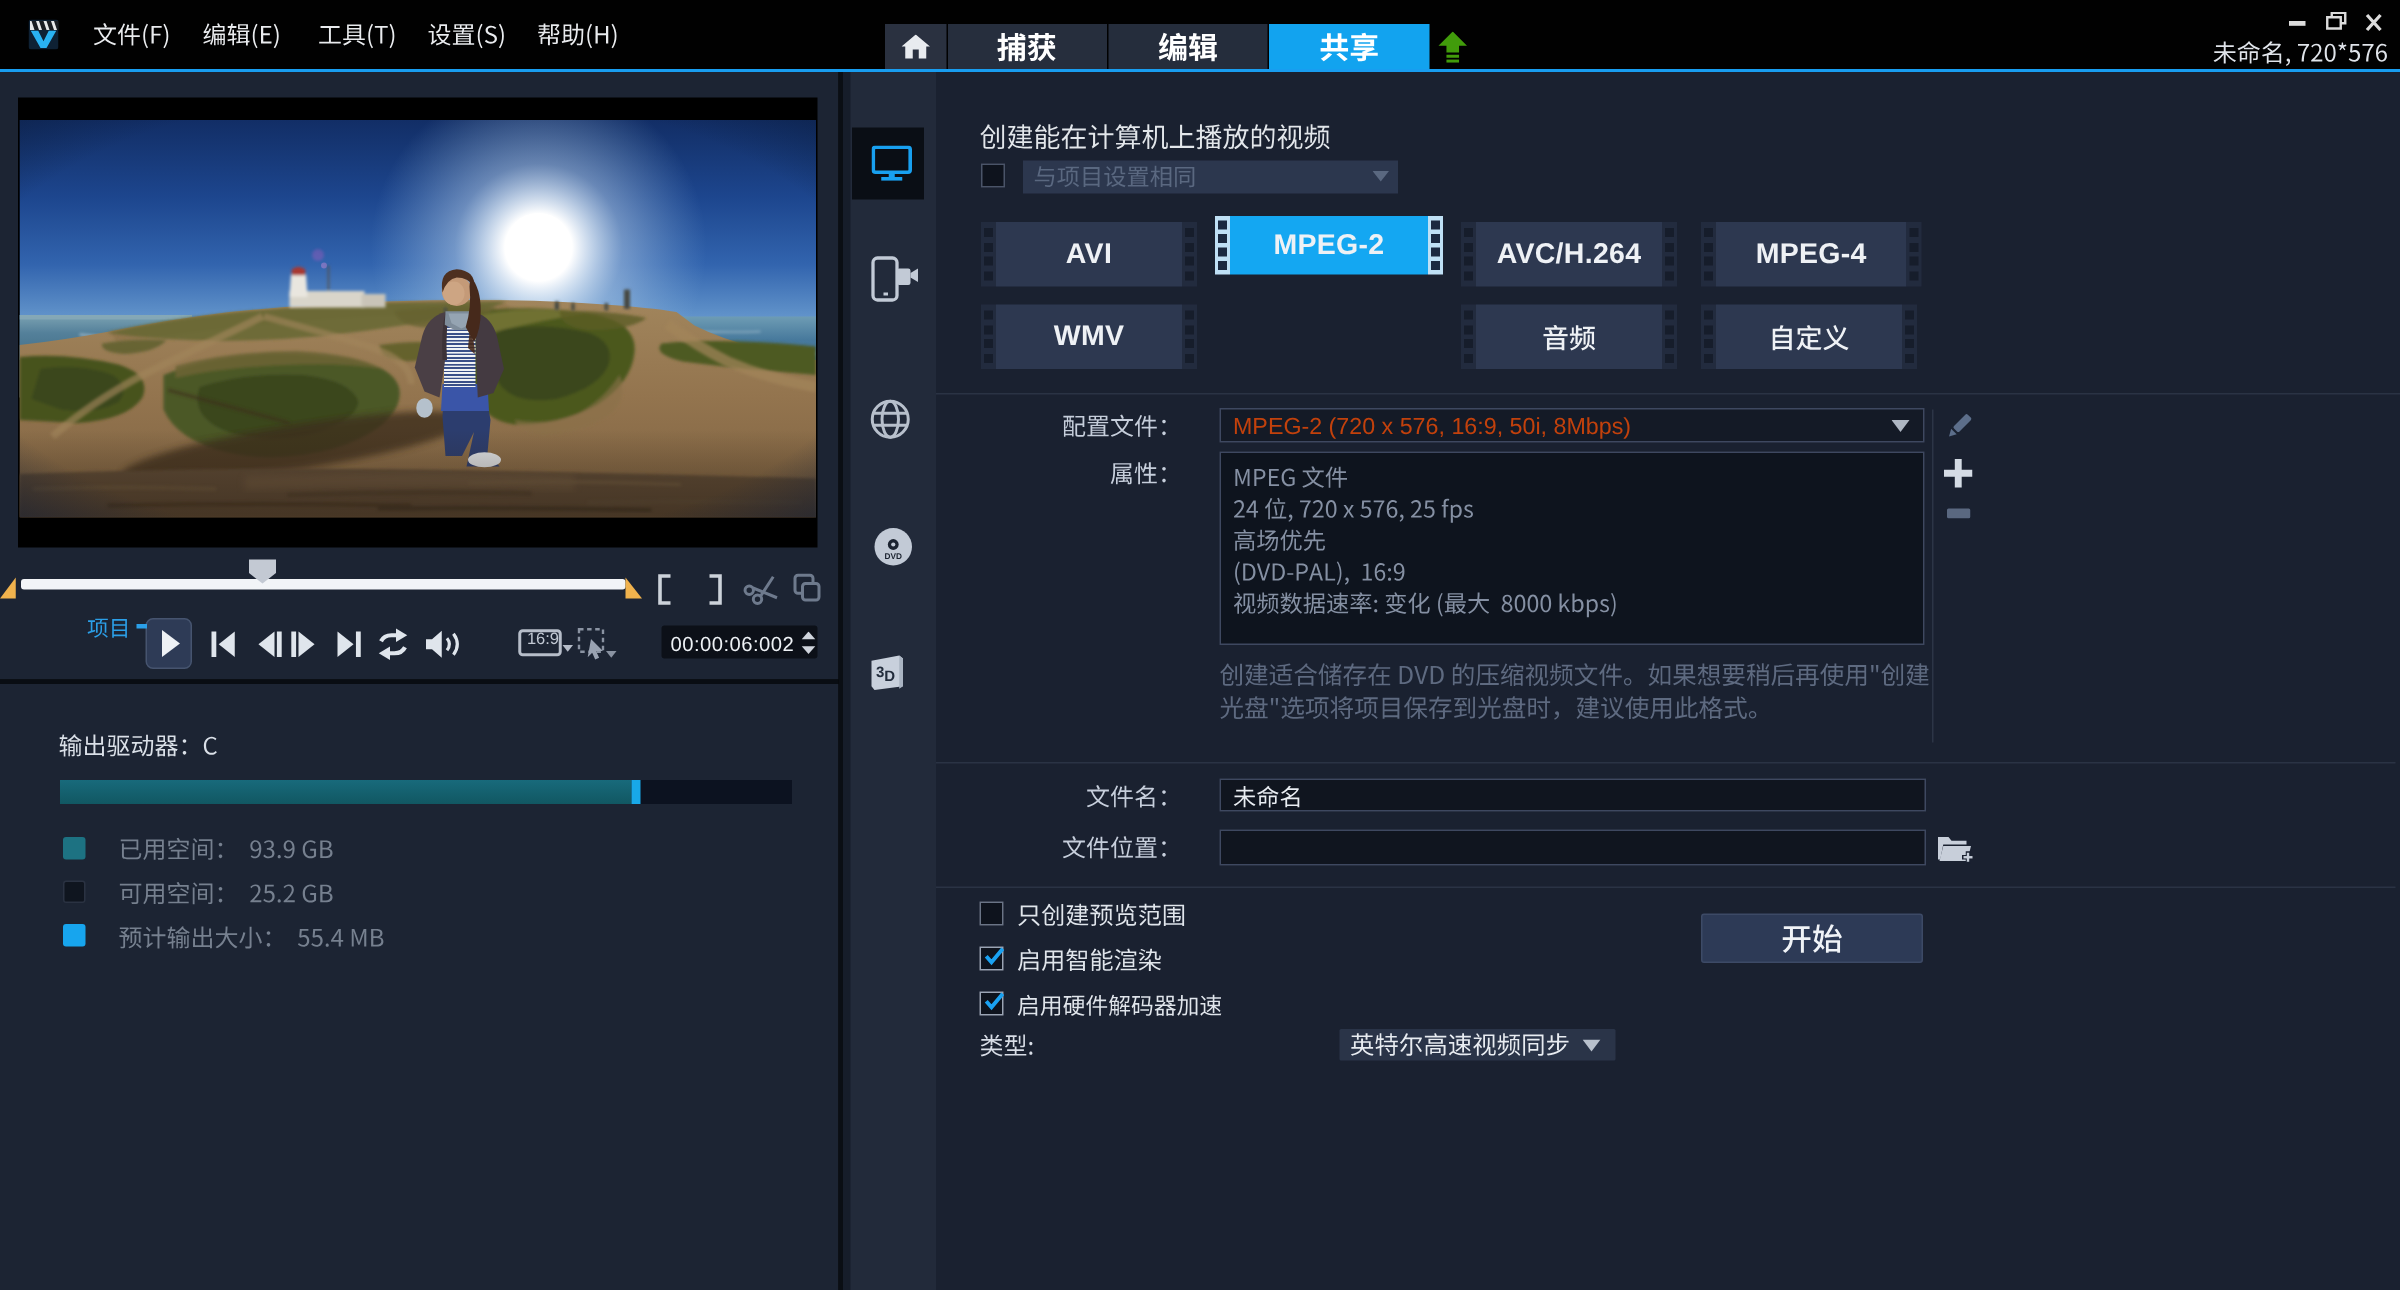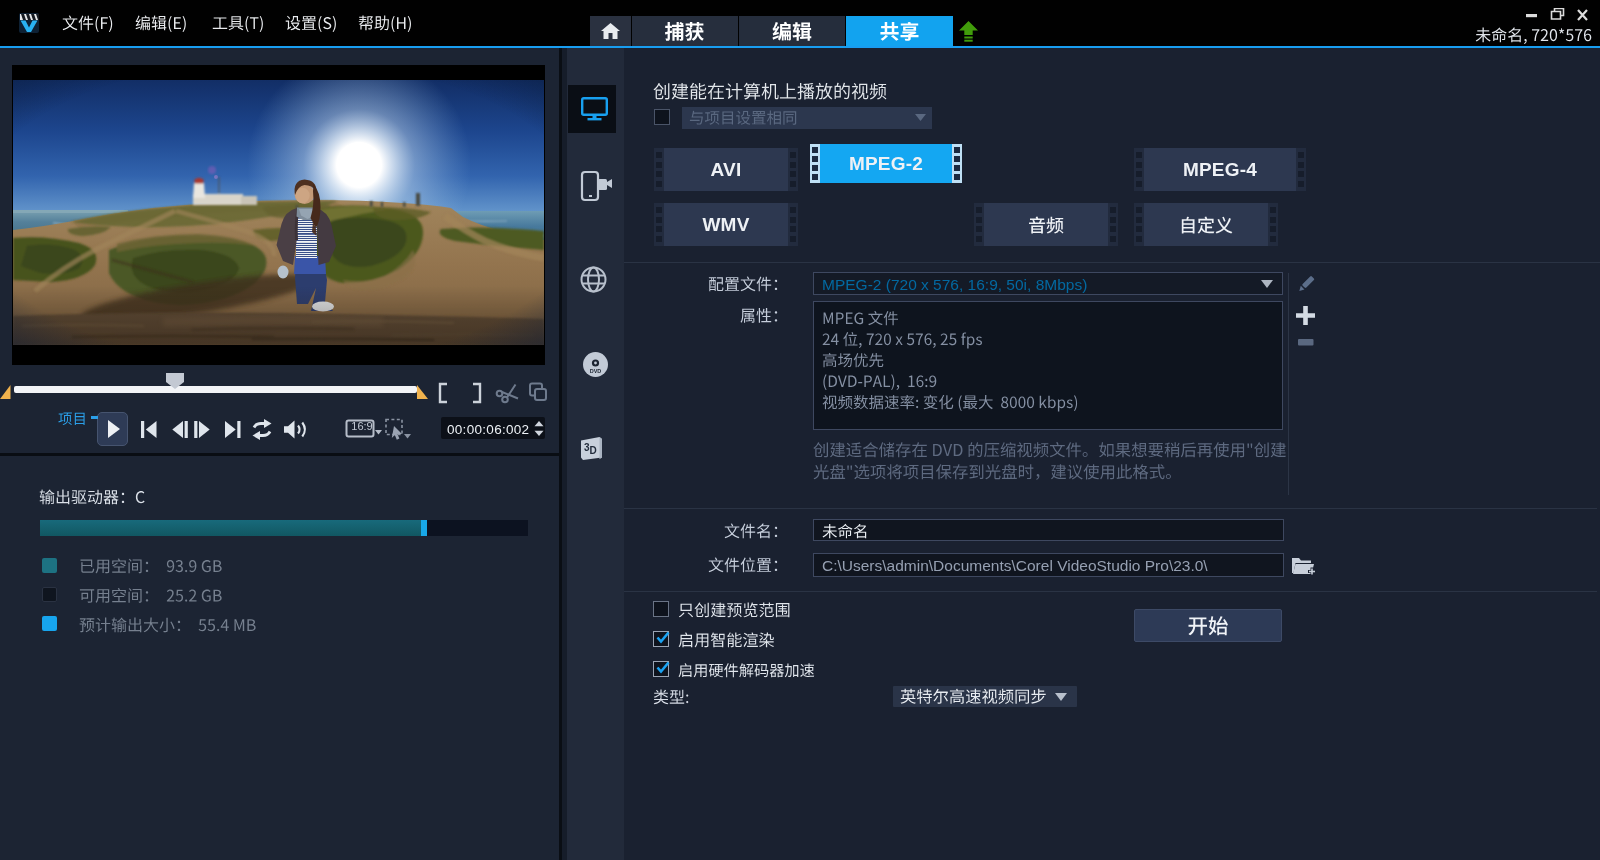--- a/index.html
+++ b/index.html
@@ -28,21 +28,21 @@
   color:#eef1f5; font-weight:bold; font-size:19px; letter-spacing:0.2px; }
 .fbtn.sel .perf { background:#bfe0f5; }
 .fbtn.sel .perf i { background:#1b2940; }
 .fbtn.sel .body { background:#14a7f2; }
 
 .tbox { position:absolute; background:#10151f; border:1px solid #3e4860; }
 .divh { position:absolute; background:#2a3344; height:1px; }
 .divv { position:absolute; background:#2c3546; width:1px; }
 .cbox { position:absolute; width:16px; height:16px; background:#0e131d; border:1px solid #6a7486; }
 
-.lt { position:absolute; color:#0369a1; font-size:15.5px; white-space:pre; }
+.lt { position:absolute; color:#c2410c; font-size:15.5px; white-space:pre; }
 
 </style></head><body>
 <div id="app">
 <div id="topbar"></div>
 <div id="blueline"></div>
 <svg class="abs" style="left:19px;top:13px;z-index:6" width="20" height="20" viewBox="0 0 20 20">
 <rect width="20" height="20" rx="2" fill="#0e2134"></rect>
 <rect x="1" y="1" width="18" height="6" fill="#e6e8ea"></rect>
 <path d="M2 1 l3 0 l2 6 l-3 0 Z M7 1 l3 0 l2 6 l-3 0 Z M12 1 l3 0 l2 6 l-3 0 Z M17 1 l3 0 l1 3 l0 3 l-2 0 Z" fill="#181c22"></path>
 <path d="M1.5 7.5 L6.5 7.5 L10 14.5 L13.5 7.5 L18.5 7.5 L12 19 L8 19 Z" fill="#29b2f2"></path>
@@ -192,21 +192,20 @@
         <path d="M7.6 14 L12.8 14 L10.2 18.6 Z"></path>
       </g>
 </svg>
 <div class="tbox" style="left:813px;top:301px;width:470px;height:129px;background:#0e141e;z-index:3"></div>
 <svg class="abs" style="left:1296px;top:306px;z-index:4" width="19" height="42" viewBox="0 0 19 42">
 <path d="M7.2 0 L11.8 0 L11.8 7.2 L19 7.2 L19 11.8 L11.8 11.8 L11.8 19 L7.2 19 L7.2 11.8 L0 11.8 L0 7.2 L7.2 7.2 Z" fill="#d4dbe4"></path>
 <rect x="2" y="33" width="15.5" height="6.5" rx="1" fill="#5a6880"></rect>
 </svg>
 <div class="tbox" style="left:813px;top:519px;width:471px;height:22px;z-index:3"></div>
 <div class="tbox" style="left:813px;top:553px;width:471px;height:24px;z-index:3"></div>
-<div class="lt" style="left:822px;top:557px;color:#96a0b2;z-index:4">C:\Users\admin\Documents\Corel VideoStudio Pro\23.0\</div>
 <svg class="abs" style="left:1291px;top:555px;z-index:4" width="25" height="23" viewBox="0 0 25 23">
 <path d="M1 3 L8 3 L10 5.5 L20 5.5 L20 8 L4.5 8 L2.5 18 L1 18 Z" fill="#c8cfda"></path>
 <path d="M4.5 9 L23 9 L20.5 19 L2 19 Z" fill="#c8cfda"></path>
 <rect x="17" y="15" width="8" height="3" fill="#1a2130"></rect>
       <rect x="19.5" y="12.5" width="3" height="8" fill="#1a2130"></rect>
 <rect x="18" y="15.7" width="6" height="1.6" fill="#c8cfda"></rect>
       <rect x="20.2" y="13.5" width="1.6" height="6" fill="#c8cfda"></rect>
 </svg>
 <div class="cbox" style="left:653px;top:601px"></div>
 <div class="cbox" style="left:653px;top:631px;border-color:#9aa4b4"></div>
@@ -245,21 +244,36 @@
         <i></i>
       </div>
       <div class="body">MPEG-2</div>
       <div class="perf">
         <i></i>
         <i></i>
         <i></i>
         <i></i>
       </div>
     </div>
-<div class="fbtn" style="left:1134px;top:148px;width:172px;height:43px">
+<div class="fbtn" style="left:974px;top:148px;width:144px;height:43px">
+      <div class="perf">
+        <i></i>
+        <i></i>
+        <i></i>
+        <i></i>
+      </div>
+      <div class="body">AVC/H.264</div>
+      <div class="perf">
+        <i></i>
+        <i></i>
+        <i></i>
+        <i></i>
+      </div>
+    </div>
+<div class="fbtn" style="left:1134px;top:148px;width:147px;height:43px">
       <div class="perf">
         <i></i>
         <i></i>
         <i></i>
         <i></i>
       </div>
       <div class="body">MPEG-4</div>
       <div class="perf">
         <i></i>
         <i></i>

